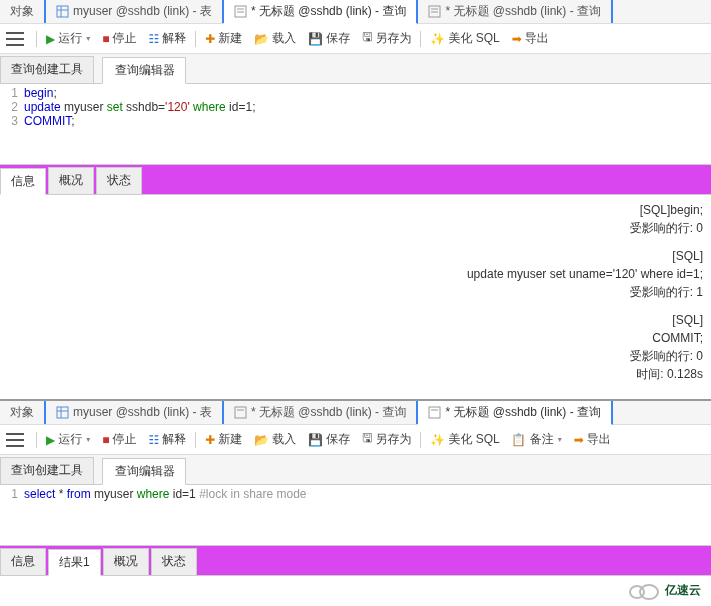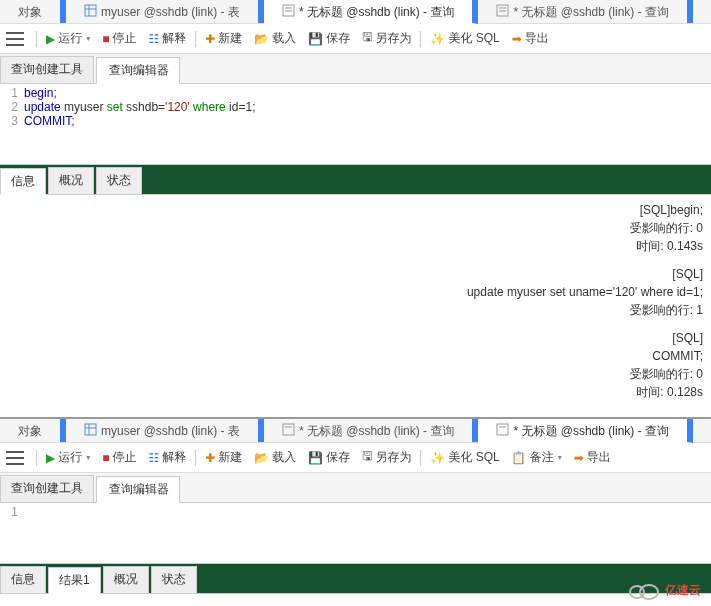--- a/index.html
+++ b/index.html
@@ -1,43 +1,43 @@
 <!DOCTYPE html>
 <html><head>
 <meta charset="utf-8">
 <style>
 * { margin: 0; padding: 0; box-sizing: border-box; font-family: "Microsoft YaHei", Arial, sans-serif; font-size: 12px; }
 body { background: #fff; color: #333; width: 711px; }
 .window-tabs { display: flex; background: #f5f5f5; border-bottom: 1px solid #ddd; height: 24px; align-items: stretch; }
-.win-tab { padding: 4px 18px; border-right: 6px solid #3b82f6; display: flex; align-items: flex-start; gap: 4px; cursor: pointer; color: #555; }
+.win-tab { padding: 4px 10px; border-right: 2px solid #3b82f6; display: flex; align-items: center; gap: 4px; cursor: pointer; color: #555; }
 .win-tab.active { background: #fff; border-bottom: 1px solid #fff; margin-bottom: -1px; color: #333; }
 .win-tab-icon { width: 13px; height: 13px; display: inline-block; }
 .toolbar { display: flex; align-items: center; padding: 4px 6px; gap: 2px; border-bottom: 1px solid #ddd; background: #fff; height: 30px; }
 .tb-menu { width: 18px; height: 14px; display: flex; flex-direction: column; justify-content: space-between; margin-right: 8px; cursor: pointer; }
 .tb-menu span { height: 2px; background: #555; display: block; }
 .tb-btn { display: flex; align-items: center; gap: 3px; padding: 3px 5px; cursor: pointer; color: #444; }
 .tb-sep { width: 1px; height: 16px; background: #ccc; margin: 0 2px; }
 .tb-drop { font-size: 8px; color: #888; margin-left: 1px; }
 .subtabs { display: flex; background: #f5f5f5; border-bottom: 1px solid #ccc; }
-.subtab { padding: 4px 10px; border: 1px solid #ccc; border-bottom: none; background: #eee; margin-right: 2px; margin-top: 2px; cursor: pointer; }
+.subtab { padding: 4px 10px; border: 1px solid #ccc; border-bottom: none; background: #eee; margin-right: 8px; margin-top: 2px; cursor: pointer; }
 .subtab.active { background: #fff; border-bottom: 1px solid #fff; position: relative; top: 1px; padding-left: 12px; }
 .editor { font-family: "Consolas", monospace; font-size: 12px; padding: 2px 0; min-height: 80px; background: #fff; }
 .ed-line { display: flex; }
 .gutter { width: 24px; text-align: right; padding-right: 6px; color: #999; user-select: none; }
 .code { white-space: pre; }
 .kw-blue { color: #0000cc; }
 .kw-green { color: #008000; }
 .kw-str { color: #a31515; }
 .kw-gray { color: #999; }
-.result-tabs { display: flex; background: #14532d; border-bottom: 1px solid #ccc; border-top: 1px solid #ccc; }
+.result-tabs { display: flex; background: #d946ef; border-bottom: 1px solid #ccc; border-top: 1px solid #ccc; }
 .rtab { padding: 4px 10px; border: 1px solid #ccc; border-bottom: none; background: #eee; margin-right: 2px; margin-top: 2px; cursor: pointer; }
 .rtab.active { background: #fff; border-bottom: 1px solid #fff; position: relative; top: 1px; }
 .msg-pane { padding: 6px 8px; font-family: "Microsoft YaHei", Arial; font-size: 12px; line-height: 1.5; color: #333; background: #fff; min-height: 160px; }
 .msg-block { margin-bottom: 10px; text-align: right; }
-.watermark { position: absolute; right: 10px; bottom: 6px; color: #ef4444; font-size: 16px; font-weight: bold; display: flex; align-items: center; gap: 4px; }
+.watermark { position: absolute; right: 10px; bottom: 6px; color: #14532d; font-size: 16px; font-weight: bold; display: flex; align-items: center; gap: 4px; }
 .wm-icon { display: inline-flex; }
 .i-green { color: #2a9d2a; }
 .i-red { color: #c33; }
 .i-orange { color: #e07b00; }
 .i-blue { color: #2a6fd6; }
 .panel2 { border-top: 2px solid #999; }
 svg { display: block; }
 </style>
 </head>
 <body>
@@ -150,21 +150,20 @@
   <div class="result-tabs">
     <div class="rtab active">信息</div>
     <div class="rtab">概况</div>
     <div class="rtab">状态</div>
   </div>
 
   <div class="msg-pane" id="msg-pane">
       <div class="msg-block">
         <div>[SQL]begin;</div>
         <div>受影响的行: 0</div>
-        <div>时间: 0.143s</div>
       </div>
       <div class="msg-block">
         <div>[SQL]</div>
         <div>update myuser set uname='120' where id=1;</div>
         <div>受影响的行: 1</div>
       </div>
       <div class="msg-block">
         <div>[SQL]</div>
         <div>COMMIT;</div>
         <div>受影响的行: 0</div>
@@ -262,20 +261,21 @@
   </div>
 
   <div class="subtabs">
     <div class="subtab">查询创建工具</div>
     <div class="subtab active">查询编辑器</div>
   </div>
 
   <div class="editor" style="min-height:60px" id="bottom-editor">
       <div class="ed-line">
         <div class="gutter">1</div>
+        <div class="code"><span class="kw-blue">select</span><span> * </span><span class="kw-blue">from</span><span> myuser </span><span class="kw-green">where</span><span> id=</span><span>1</span><span> </span><span class="kw-gray">#lock in share mode</span></div>
       </div>
     </div>
 
   <div class="result-tabs">
     <div class="rtab">信息</div>
     <div class="rtab active">结果1</div>
     <div class="rtab">概况</div>
     <div class="rtab">状态</div>
   </div>
 

